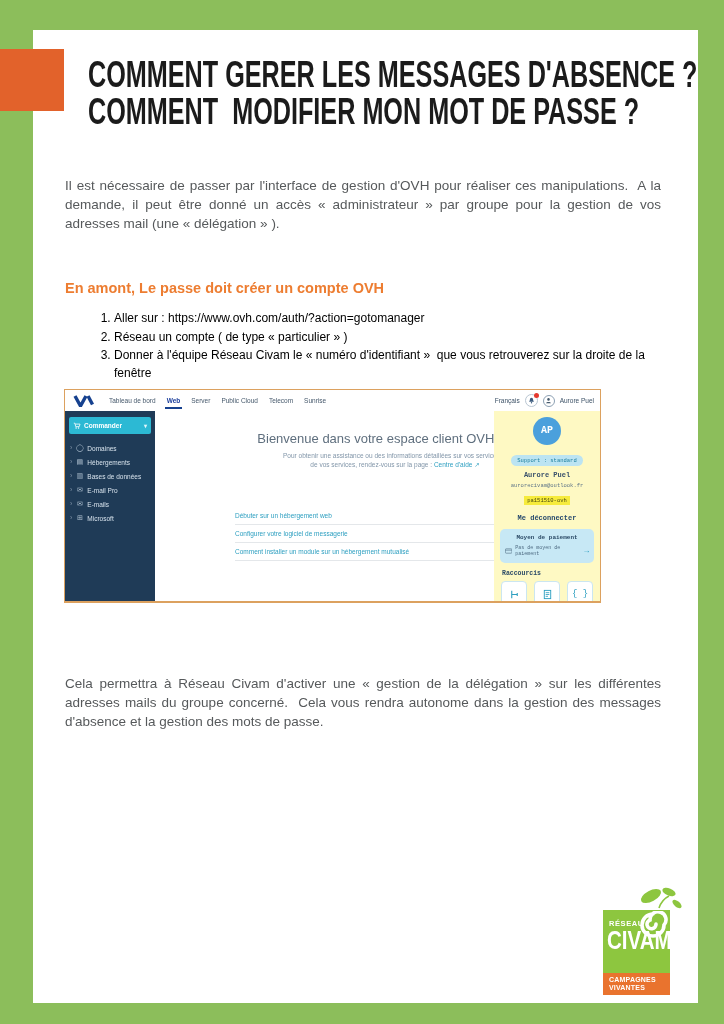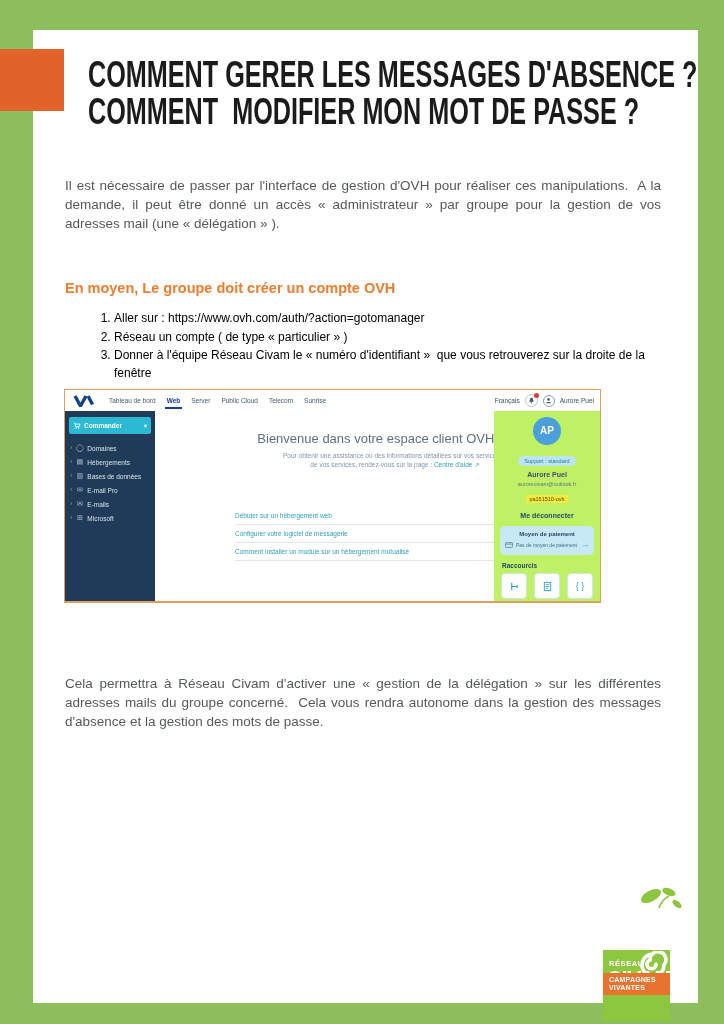--- a/index.html
+++ b/index.html
@@ -52,21 +52,21 @@
 
   .shot-main{position:absolute;left:90px;top:21px;right:0;bottom:0;background:#fff;z-index:1;}
   .welcome-wrap{position:absolute;left:30px;top:20px;width:420px;text-align:center;}
   .welcome{font-size:13px;color:#5F6F7E;white-space:nowrap;}
   .welcome-sub{margin-top:5px;font-size:6.5px;line-height:9px;color:#8296A9;white-space:nowrap;}
   .help-link{color:#2D9FC0;}
   .sec{position:absolute;left:80px;top:96px;width:262px;}
   .sec-title{font-size:11.5px;font-weight:700;color:#2B3B4C;padding-bottom:6px;border-bottom:1px solid #E4E7EA;}
   .sec-link{font-size:6.5px;color:#2D9FC0;padding:5px 0;border-bottom:1px solid #E4E7EA;}
 
-  .shot-panel{position:absolute;right:0;top:21px;width:106px;bottom:0;background:#bef264;z-index:5;text-align:center;box-sizing:border-box;}
+  .shot-panel{position:absolute;right:0;top:21px;width:106px;bottom:0;background:#fef9c3;z-index:5;text-align:center;box-sizing:border-box;font-family:Liberation Mono, monospace;}
   .avatar{width:28px;height:28px;border-radius:50%;background:#4BA0DC;color:#fff;font-size:10px;font-weight:700;
           line-height:28px;margin:6px auto 4px;}
   .pill{display:inline-block;background:#BCE4F2;color:#1A7F9E;font-size:5.5px;padding:2px 6px;border-radius:6px;}
   .pname{font-size:7px;font-weight:700;color:#39506B;margin-top:4px;}
   .pmail{font-size:5.5px;color:#5E7588;margin-top:3px;}
   .pid{display:inline-block;background:#F6EB3C;font-size:5.5px;color:#4A4A10;padding:1px 3px;margin-top:2px;}
   .plogout{font-size:7px;font-weight:700;color:#27496D;margin-top:7px;}
   .paycard{margin:7px 6px 0;background:#C7E8F5;border-radius:5px;padding:5px 5px 6px;text-align:left;}
   .pay-title{font-size:6px;font-weight:700;color:#2B4A66;text-align:center;}
   .pay-row{display:flex;align-items:center;gap:3px;margin-top:4px;font-size:5px;color:#4E6B82;}
@@ -74,42 +74,42 @@
   .sc-title{text-align:left;margin:7px 0 4px 8px;font-size:6.5px;font-weight:700;color:#2B4A66;}
   .sc-row{display:flex;justify-content:center;gap:5px;}
   .sc-col{width:28px;}
   .sc-card{width:24px;height:24px;margin:0 auto;background:#fff;border:1px solid #CBE6F0;border-radius:4px;
            display:flex;align-items:center;justify-content:center;color:#2D9FC0;font-size:9px;}
   .sc-label{font-size:4.5px;color:#4E6B82;margin-top:2px;line-height:5px;}
 
   
   .civam{position:absolute;left:603px;top:884px;width:90px;height:118px;}
   .civam-leaves{position:absolute;left:30px;top:0;}
-  .civam-square{position:absolute;left:0;top:26px;width:67px;height:71px;background:#8DC63F;overflow:hidden;margin-top:40px;}
+  .civam-square{position:absolute;left:0;top:26px;width:67px;height:71px;background:#8DC63F;overflow:hidden;}
   .civam-spiral{position:absolute;right:2px;top:1px;}
   .civam-reseau{position:absolute;left:6px;top:9px;color:#fff;font-size:7.5px;font-weight:700;letter-spacing:.6px;}
   .civam-name{position:absolute;left:4px;top:16px;color:#fff;font-size:25px;font-weight:800;
               transform:scaleX(.82);transform-origin:left top;letter-spacing:0;}
   .civam-banner{position:absolute;left:0;top:89px;width:67px;box-sizing:border-box;background:#E9732E;color:#fff;
                 font-size:7px;font-weight:700;line-height:8px;padding:3px 0 3px 6px;letter-spacing:.2px;}
 </style>
 </head>
 <body>
 
 <div class="page"></div>
 <div class="accent-square"></div>
 
 <div class="title">
   <span class="line">COMMENT GERER LES MESSAGES D'ABSENCE ?</span>
   <span class="line">COMMENT  MODIFIER MON MOT DE PASSE ?</span>
 </div>
 
 <div class="bodytext intro">Il est nécessaire de passer par l'interface de gestion d'OVH pour réaliser ces manipulations.  A la demande, il peut être donné un accès « administrateur » par groupe pour la gestion de vos adresses mail (une « délégation » ).</div>
 
-<div class="oheading">En moyen, Le groupe doit créer un compte OVH</div>
+<div class="oheading">En amont, Le passe doit créer un compte OVH</div>
 
 <div class="steps">
   <ol>
     <li>Aller sur : https://www.ovh.com/auth/?action=gotomanager</li>
     <li>Réseau un compte ( de type « particulier » )</li>
     <li>Donner à l'équipe Réseau Civam le « numéro d'identifiant »  que vous retrouverez sur la droite de la fenêtre</li>
   </ol>
 </div>
 
 <div class="shot">

